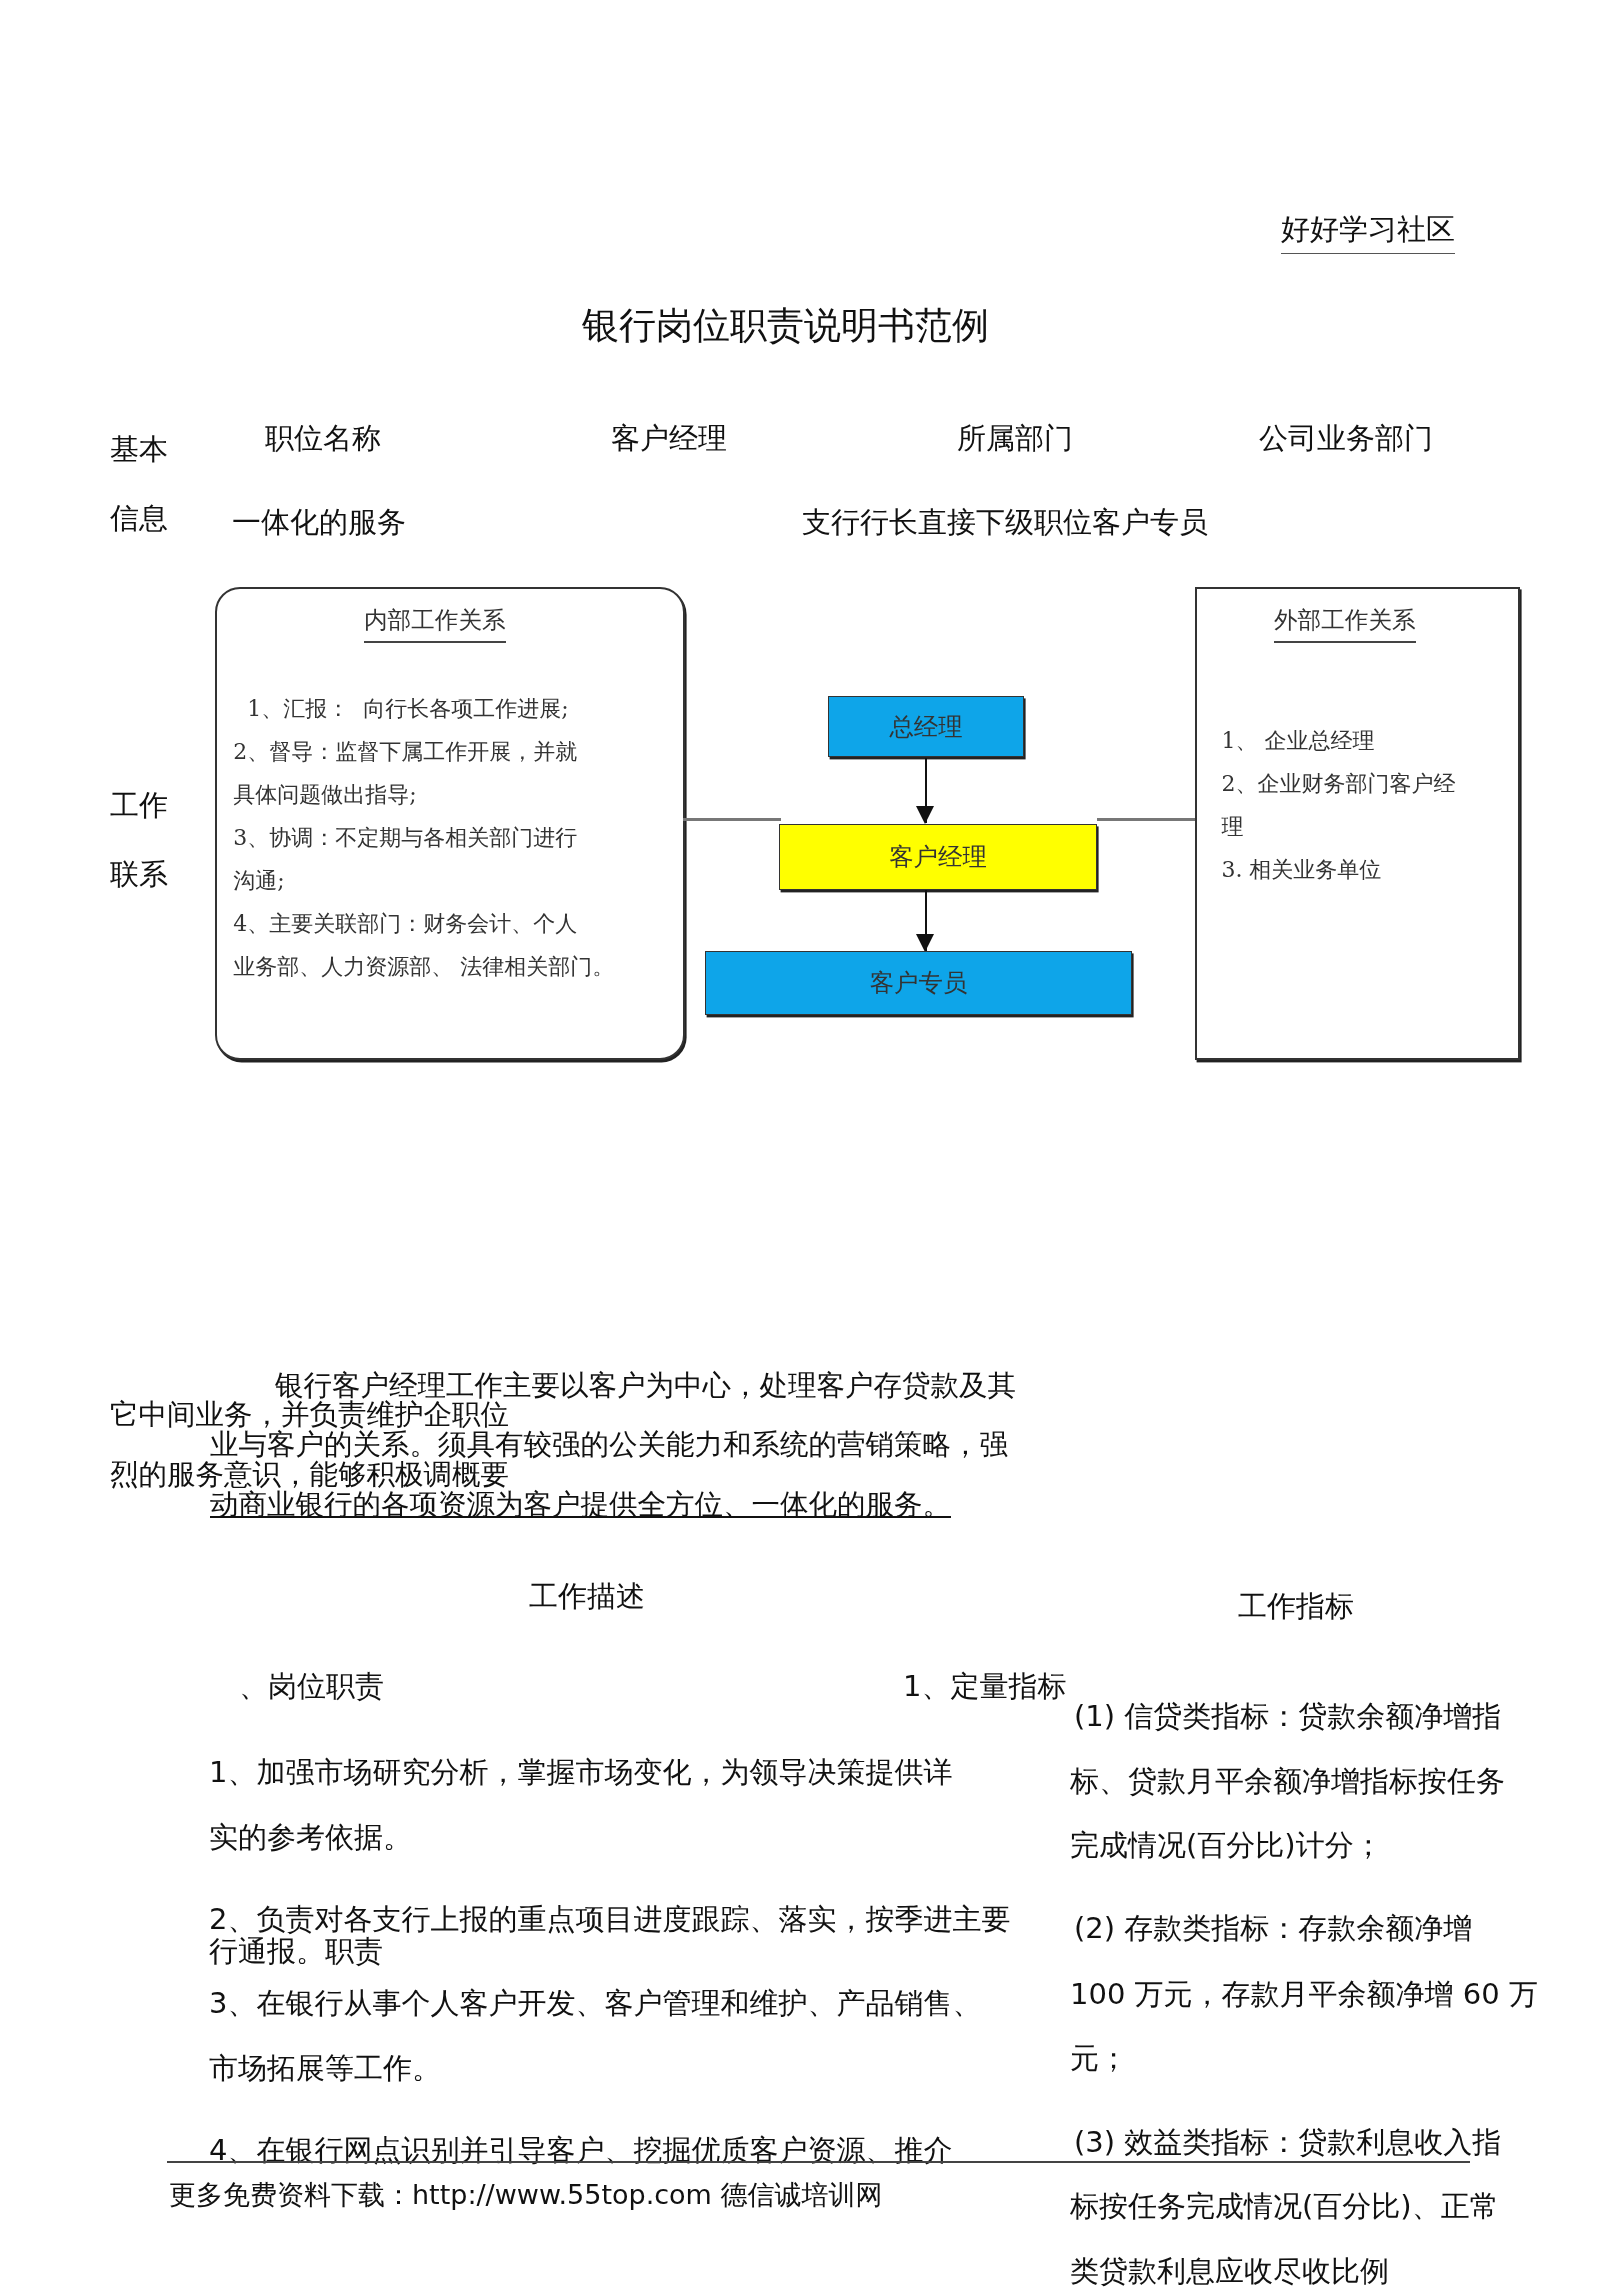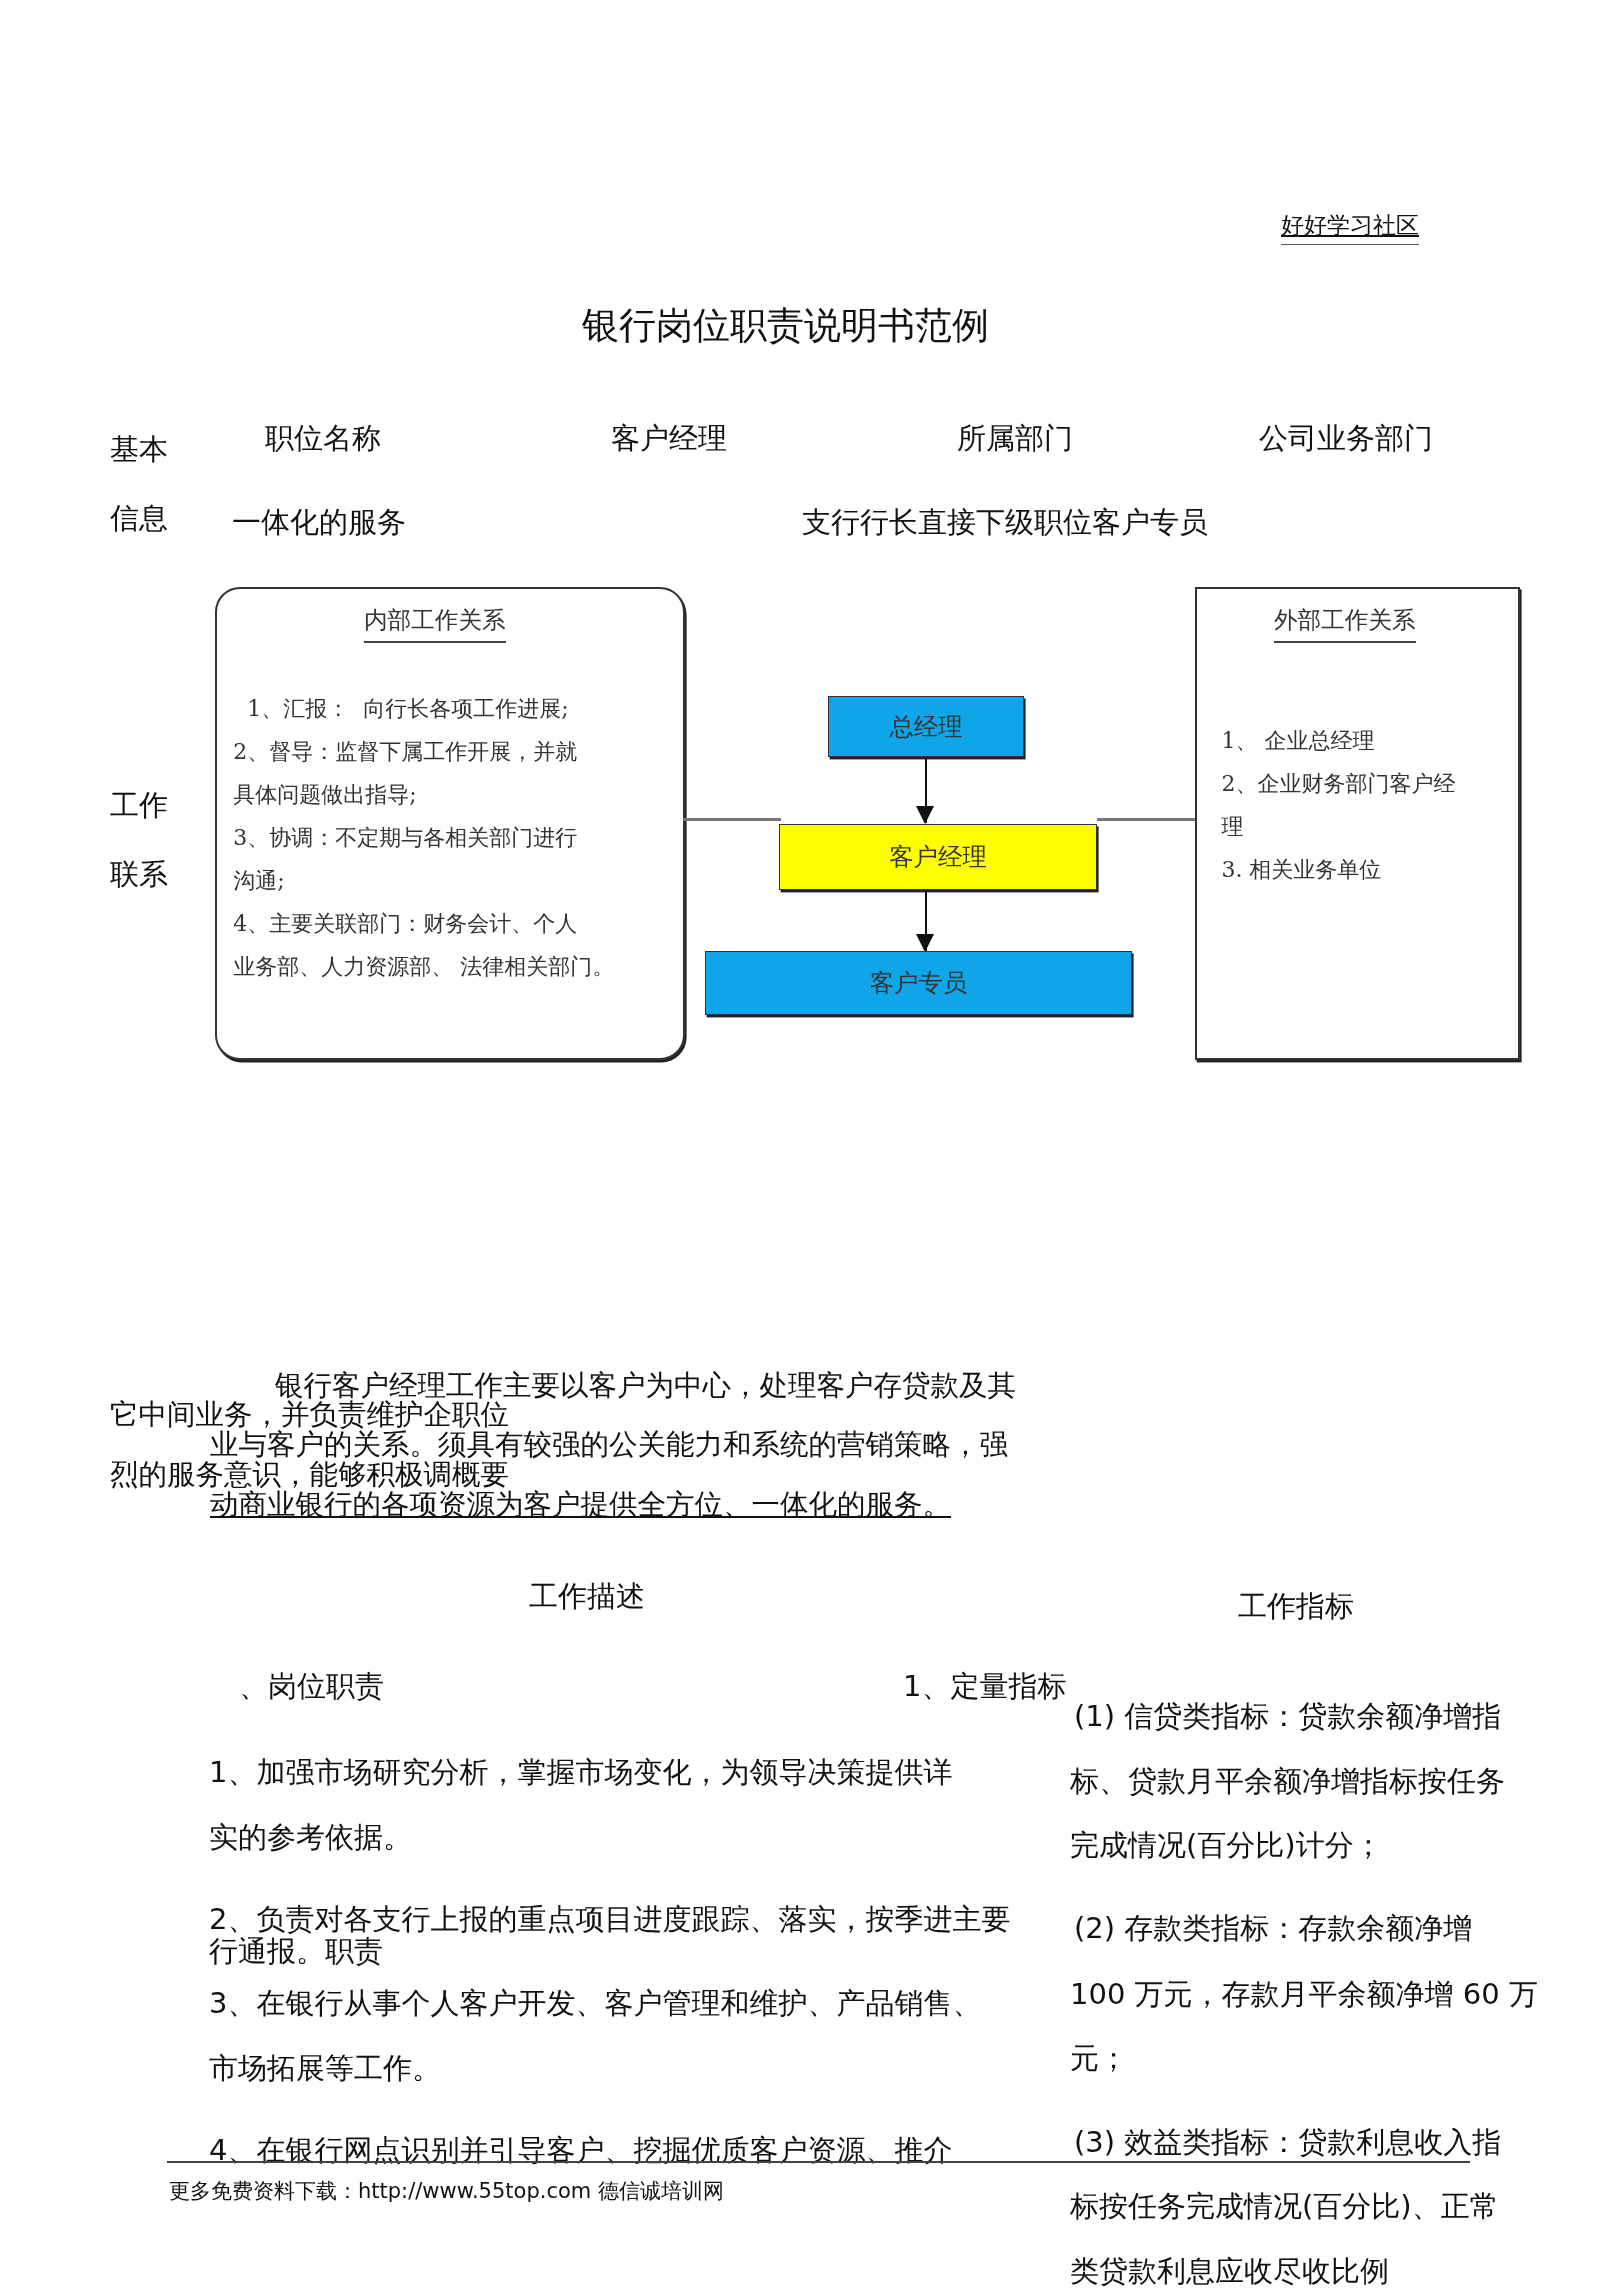--- a/index.html
+++ b/index.html
@@ -3,41 +3,41 @@
 <meta charset="utf-8">
 <style>
   html, body { margin: 0; padding: 0; background: #ffffff; }
   body {
     width: 1622px; height: 2295px; position: relative; overflow: hidden;
     font-family: "DejaVu Sans", "Liberation Sans", sans-serif; color: #111;
   }
   .abs { position: absolute; white-space: nowrap; }
   .serif { font-family: "DejaVu Serif", "Liberation Serif", serif; color: #333; }
 
-  .header-tag { left: 1281px; top: 210px; font-size: 23px; padding-bottom: 3.3px; border-bottom: 1.6px solid #555; text-decoration: underline; }
+  .header-tag { left: 1281px; top: 210px; font-size: 29px; padding-bottom: 3.3px; border-bottom: 1.6px solid #555; }
   .doc-title { left: 582px; top: 301px; font-size: 37px; }
   .label { font-size: 29px; }
   .field { font-size: 29px; }
 
   .panel { position: absolute; border: 2.4px solid #333; box-shadow: 1.6px 2.4px 0 #222; background: #fff; }
   .panel-title { position: absolute; font-size: 23.6px; padding-bottom: 4.9px; border-bottom: 2.4px solid #444; }
   .panel-lines { position: absolute; font-size: 22px; line-height: 43px; }
   .panel-lines div { white-space: nowrap; }
 
   .node { position: absolute; border: 1.6px solid #333; box-shadow: 1.6px 2.4px 0 #222; display: flex; align-items: center; justify-content: center; font-size: 24.4px; background: #0ea5e9; }
   .node.hl { background: #ffff00; }
   .vline { position: absolute; width: 2.4px; background: #111; }
   .hline { position: absolute; height: 3.3px; background: #777; }
   .arrow { position: absolute; width: 0; height: 0; border-left: 9px solid transparent; border-right: 9px solid transparent; border-top: 18px solid #111; }
 
   .para { font-size: 28.5px; }
   .section-h { font-size: 29px; }
   .body-txt { font-size: 29px; }
   .rule { position: absolute; height: 2.4px; background: #444; }
-  .footer { left: 169px; top: 2177px; font-size: 21px; }
+  .footer { left: 169px; top: 2177px; font-size: 27px; }
 </style>
 </head>
 <body>
 
 <div class="abs header-tag">好好学习社区</div>
 <div class="abs doc-title">银行岗位职责说明书范例</div>
 
 <div class="abs label" style="left:110px;top:430px;">基本</div>
 <div class="abs label" style="left:110px;top:499px;">信息</div>
 <div class="abs field" style="left:265px;top:419px;">职位名称</div>

